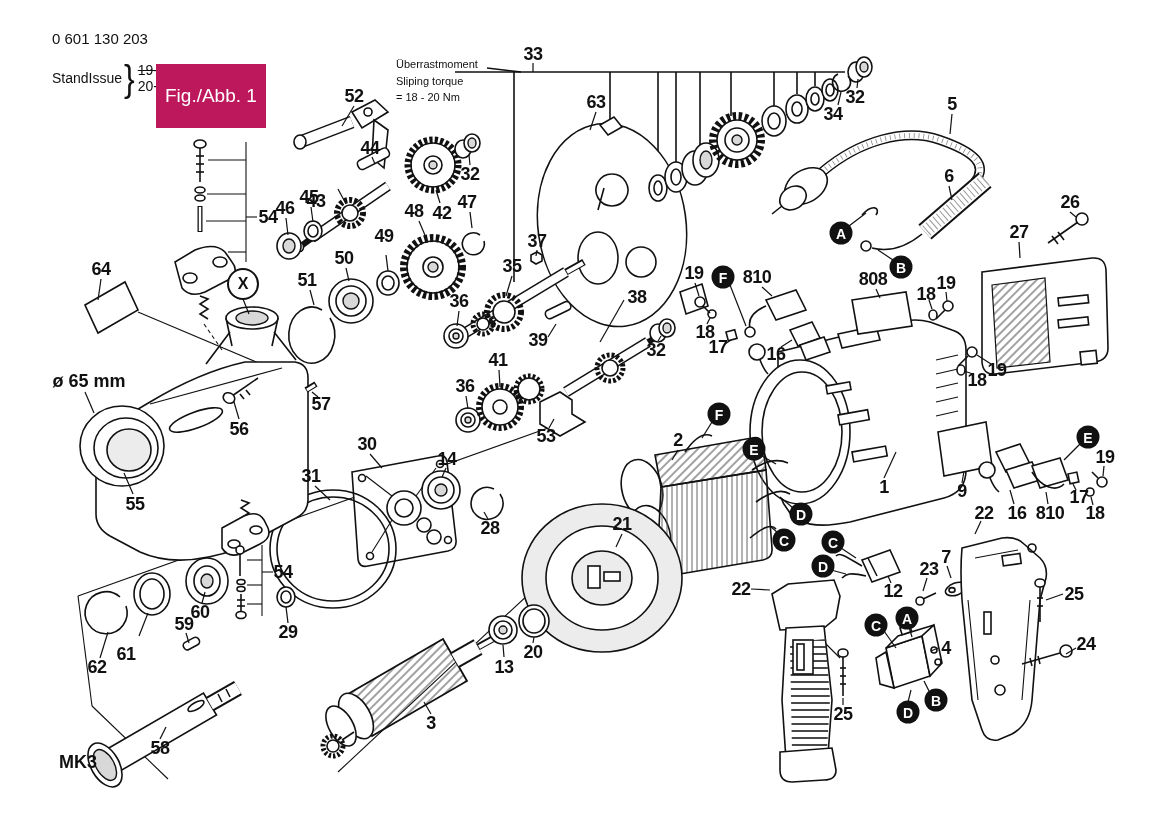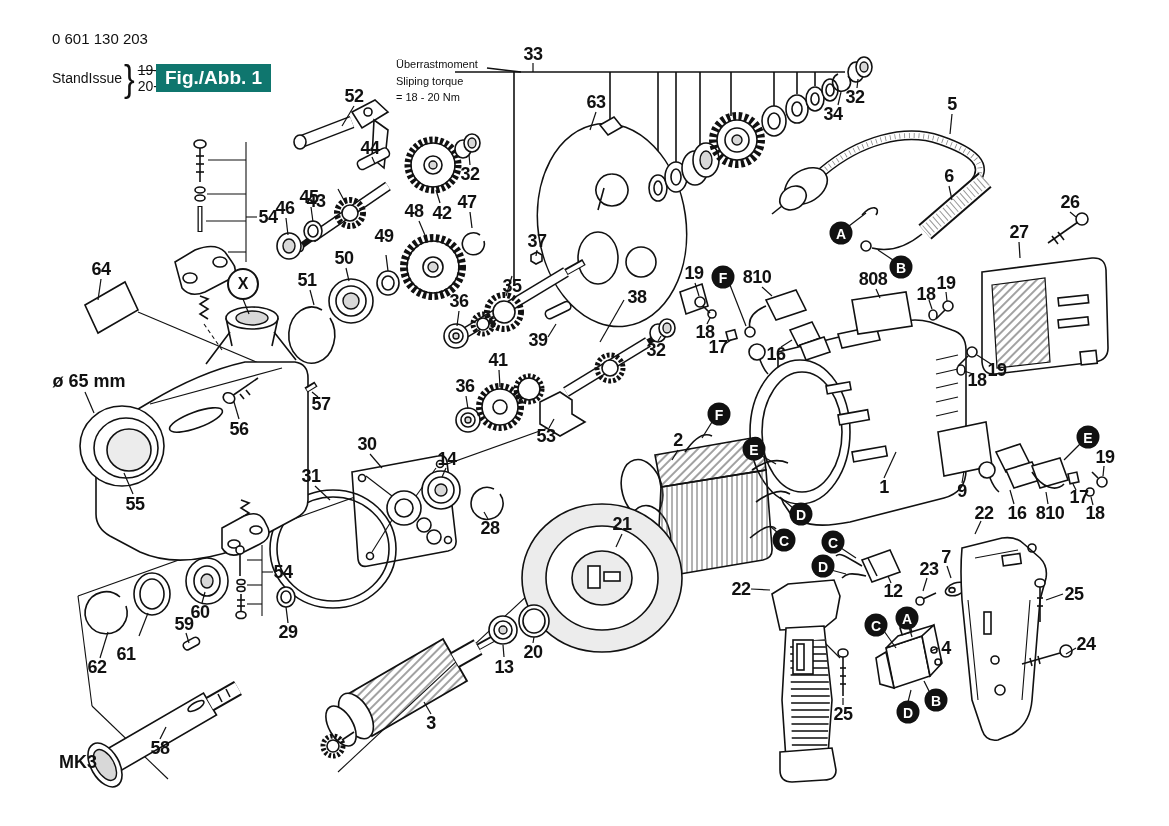--- a/index.html
+++ b/index.html
@@ -24,22 +24,22 @@
   .co-x{width:28px;height:28px;border-radius:50%;border:2px solid #111;background:#fff;color:#111;
         display:flex;align-items:center;justify-content:center;font-size:16px;font-weight:bold;}
   
   .meta{position:absolute;left:52px;top:30px;font-size:15px;}
   .meta .pn{margin-bottom:13px;}
   .issue-grid{display:flex;align-items:center;font-size:14px;line-height:1.15;}
   .issue-labels{display:flex;}
   .issue-brace{font-size:32px;font-weight:300;margin:0 3px 0 2px;transform:scaleY(1.15);}
   .issue-dates{display:flex;flex-direction:column;}
   .old-date{text-decoration:line-through;}
-  .figbox{position:absolute;left:156px;top:64px;background:#0f766e;color:#fff;
-          font-size:19px;font-weight:bold;padding:3px 9px;}
+  .figbox{position:absolute;left:156px;top:64px;background:#be185d;color:#fff;
+          font-size:19px;font-weight:normal;padding:21px 9px;}
   .torque-note{position:absolute;left:396px;top:56px;font-size:11px;line-height:1.5;}
   .footer-note{position:absolute;left:545px;top:716px;font-size:13.5px;line-height:1.4;}
 </style>
 </head>
 <body>
 
 <div class="stage">
 
   <svg id="art" width="1169" height="826" viewBox="0 0 1169 826">
     <defs>
@@ -629,21 +629,21 @@
       <div class="co co-num" style="left: 307px; top: 280px;">51</div>
       <div class="co co-num" style="left: 596px; top: 102px; text-align: center;">63</div>
       <div class="co co-num" style="left: 833px; top: 114px;">34</div>
       <div class="co co-num" style="left: 855px; top: 97px;">32</div>
       <div class="co co-num" style="left: 952px; top: 104px;">5</div>
       <div class="co co-num" style="left: 949px; top: 176px;">6</div>
       <div class="co co-num" style="left: 1070px; top: 202px;">26</div>
       <div class="co co-num" style="left: 1019px; top: 232px;">27</div>
       <div class="co co-letter" style="left: 841px; top: 233px;">A</div>
       <div class="co co-letter" style="left: 901px; top: 267px;">B</div>
-      <div class="co co-num" style="left: 512px; top: 266px; margin-top: 20px;">35</div>
+      <div class="co co-num" style="left: 512px; top: 266px;">35</div>
       <div class="co co-num" style="left: 537px; top: 241px; text-align: center;">37</div>
       <div class="co co-num" style="left: 637px; top: 297px;">38</div>
       <div class="co co-num" style="left: 538px; top: 340px;">39</div>
       <div class="co co-num" style="left: 656px; top: 350px;">32</div>
       <div class="co co-num" style="left: 459px; top: 301px;">36</div>
       <div class="co co-num" style="left: 465px; top: 386px;">36</div>
       <div class="co co-num" style="left: 498px; top: 360px;">41</div>
       <div class="co co-num" style="left: 546px; top: 436px;">53</div>
       <div class="co co-num" style="left: 321px; top: 404px;">57</div>
       <div class="co co-num" style="left: 268px; top: 217px;">54</div>

